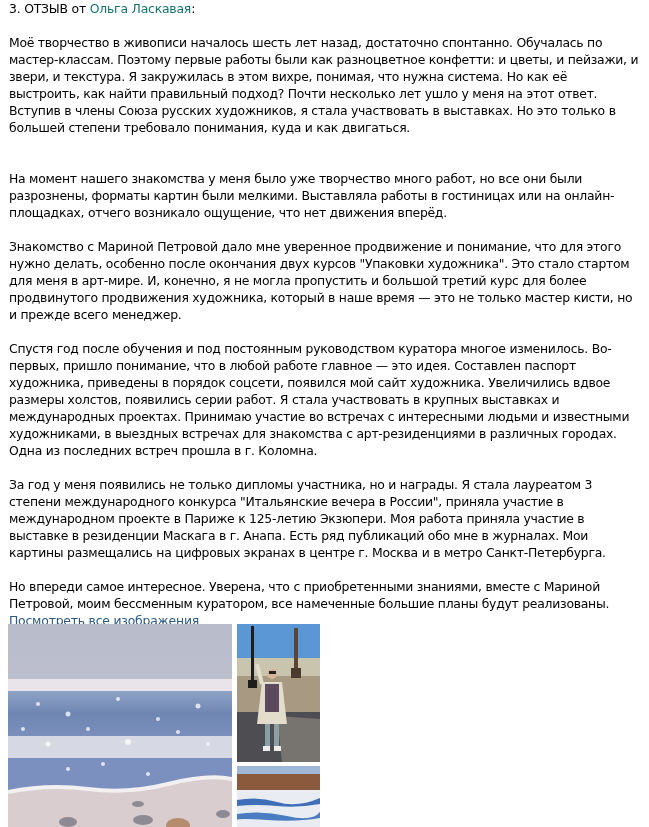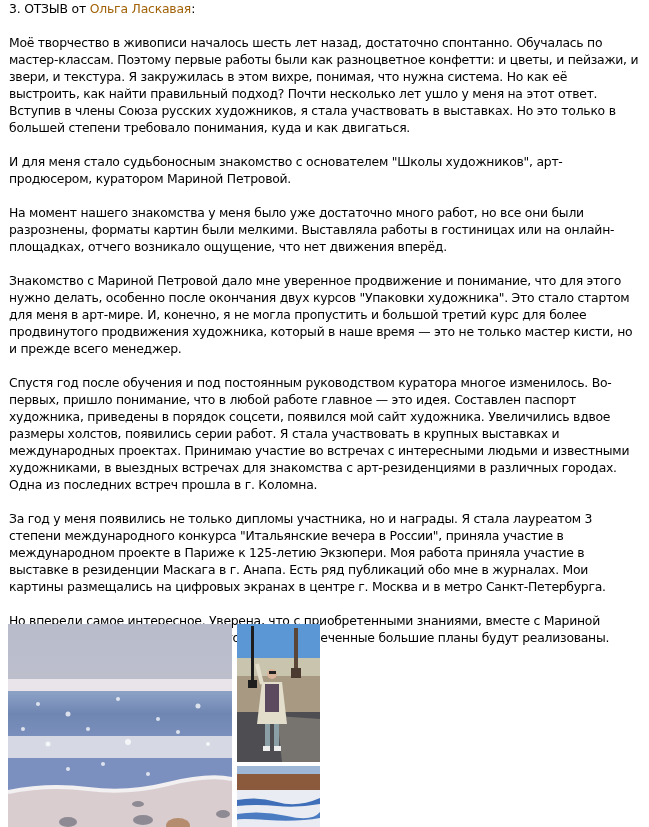--- a/index.html
+++ b/index.html
@@ -3,21 +3,21 @@
 <meta charset="utf-8">
 <style>
   html, body { margin: 0; padding: 0; background: #ffffff; }
   body {
     width: 649px; height: 827px; overflow: hidden; position: relative;
     font-family: "DejaVu Sans", sans-serif;
     font-size: 12.4px; color: #000000;
   }
   .post { position: absolute; left: 9px; top: 0; width: 632px; }
   .header { line-height: 17px; margin-top: 0; letter-spacing: -0.2px; }
-  .author-link { color: #a16207; text-decoration: none; }
+  .author-link { color: #0f766e; text-decoration: none; }
   p.para {
     margin: 0; line-height: 17px; letter-spacing: -0.25px;
     white-space: normal;
   }
   .gap { height: 17px; }
   .more-link { color: #2a5885; line-height: 17px; display: block; letter-spacing: -0.2px; }
   .gallery { position: absolute; left: 8px; top: 624px; }
   .img { position: absolute; overflow: hidden; }
   .img-main { left: 0; top: 0; width: 224px; height: 203px; }
   .img-side1 { left: 229px; top: 0; width: 83px; height: 138px; }
@@ -26,23 +26,22 @@
 </head>
 <body>
 
 <div class="post">
   <div class="header">
     <span>3. ОТЗЫВ от </span><a class="author-link" href="#">Ольга Ласкавая</a><span>:</span>
   </div>
   <div class="gap"></div>
   <p class="para">Моё творчество в живописи началось шесть лет назад, достаточно спонтанно. Обучалась по мастер-классам. Поэтому первые работы были как разноцветное конфетти: и цветы, и пейзажи, и звери, и текстура. Я закружилась в этом вихре, понимая, что нужна система. Но как её выстроить, как найти правильный подход? Почти несколько лет ушло у меня на этот ответ. Вступив в члены Союза русских художников, я стала участвовать в выставках. Но это только в большей степени требовало понимания, куда и как двигаться.</p>
   <div class="gap"></div>
-  <p class="para">И для меня стало судьбоносным знакомство с основателем "Школы художников", арт-продюсером, куратором Мариной Петровой.</p>
   <div class="gap"></div>
-  <p class="para">На момент нашего знакомства у меня было уже достаточно много работ, но все они были разрознены, форматы картин были мелкими. Выставляла работы в гостиницах или на онлайн-площадках, отчего возникало ощущение, что нет движения вперёд.</p>
+  <p class="para">На момент нашего знакомства у меня было уже творчество много работ, но все они были разрознены, форматы картин были мелкими. Выставляла работы в гостиницах или на онлайн-площадках, отчего возникало ощущение, что нет движения вперёд.</p>
   <div class="gap"></div>
   <p class="para">Знакомство с Мариной Петровой дало мне уверенное продвижение и понимание, что для этого нужно делать, особенно после окончания двух курсов "Упаковки художника". Это стало стартом для меня в арт-мире. И, конечно, я не могла пропустить и большой третий курс для более продвинутого продвижения художника, который в наше время — это не только мастер кисти, но и прежде всего менеджер.</p>
   <div class="gap"></div>
   <p class="para">Спустя год после обучения и под постоянным руководством куратора многое изменилось. Во-первых, пришло понимание, что в любой работе главное — это идея. Составлен паспорт художника, приведены в порядок соцсети, появился мой сайт художника. Увеличились вдвое размеры холстов, появились серии работ. Я стала участвовать в крупных выставках и международных проектах. Принимаю участие во встречах с интересными людьми и известными художниками, в выездных встречах для знакомства с арт-резиденциями в различных городах. Одна из последних встреч прошла в г. Коломна.</p>
   <div class="gap"></div>
   <p class="para">За год у меня появились не только дипломы участника, но и награды. Я стала лауреатом 3 степени международного конкурса "Итальянские вечера в России", приняла участие в международном проекте в Париже к 125-летию Экзюпери. Моя работа приняла участие в выставке в резиденции Маскага в г. Анапа. Есть ряд публикаций обо мне в журналах. Мои картины размещались на цифровых экранах в центре г. Москва и в метро Санкт-Петербурга.</p>
   <div class="gap"></div>
   <p class="para">Но впереди самое интересное. Уверена, что с приобретенными знаниями, вместе с Мариной Петровой, моим бессменным куратором, все намеченные большие планы будут реализованы.</p>
   <a class="more-link" href="#">Посмотреть все изображения</a>
 </div>

